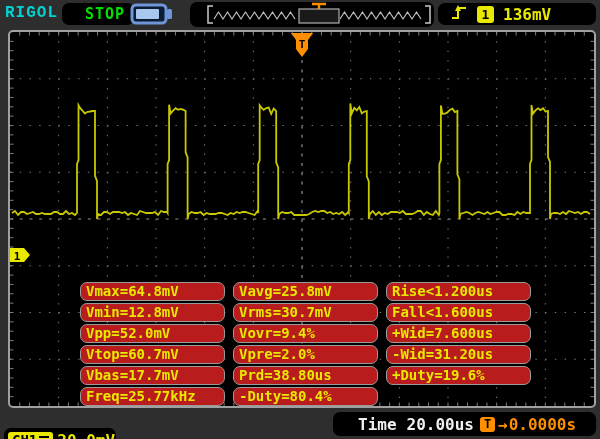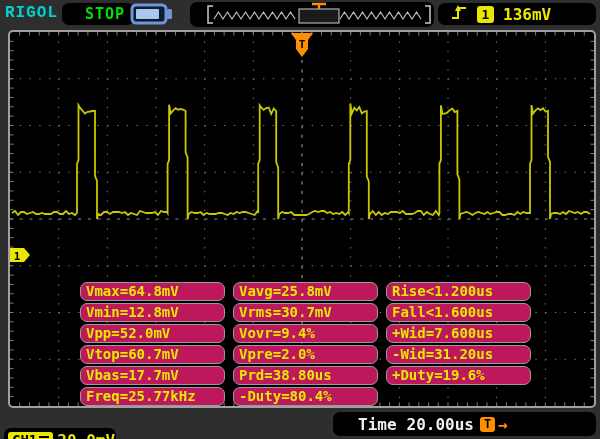--- a/index.html
+++ b/index.html
@@ -18,21 +18,21 @@
   .srcbadge{display:inline-block;width:17px;height:17px;background:var(--channel1);color:#000;
             border-radius:3px;text-align:center;line-height:17px;font-weight:bold;font-size:13px;}
   .tlevel{color:var(--channel1);font-weight:bold;font-size:16px;}
   
   .grid{position:absolute;left:8px;top:30px;width:584px;height:374px;background:#000;
         border:2px solid var(--grid_border);border-radius:5px;box-sizing:content-box;}
   .grid svg{position:absolute;left:0;top:0;}
   
   .meas{position:absolute;left:70px;top:250px;display:grid;
         grid-template-columns:repeat(3,145px);grid-auto-rows:19px;column-gap:8px;row-gap:2px;}
-  .cell{background:#be185d;border:1px solid var(--cell_border);border-radius:7px;
+  .cell{background:#b91c1c;border:1px solid var(--cell_border);border-radius:7px;
         color:var(--channel1);font-weight:bold;font-size:14px;line-height:17px;
         padding-left:5px;letter-spacing:0px;white-space:nowrap;overflow:hidden;}
   
   .botbar{position:absolute;left:0;top:410px;width:600px;height:29px;}
   .chbox{left:4px;top:18px;width:112px;height:24px;display:flex;align-items:center;gap:4px;padding-left:4px;box-sizing:border-box;}
   .chbadge{display:flex;align-items:center;background:var(--channel1);border-radius:3px;
            height:17px;padding:0 2px 0 4px;color:#000;font-weight:bold;font-size:14px;}
   .chscale{color:var(--channel1);font-weight:bold;font-size:16px;}
   .timebox{left:333px;top:2px;width:138px;height:24px;color:var(--time_text);font-weight:bold;
            font-size:16px;display:flex;align-items:center;justify-content:center;gap:10px;}
@@ -159,15 +159,16 @@
     </div>
 
     <div class="blackbox timebox">
       <span>Time</span>
       <span>20.00us</span>
     </div>
 
     <div class="blackbox toffbox">
       <span class="tbadge">T</span>
       <span>→</span>
+      <span>0.0000s</span>
     </div>
   </div>
 </div>
 
 </body></html>

